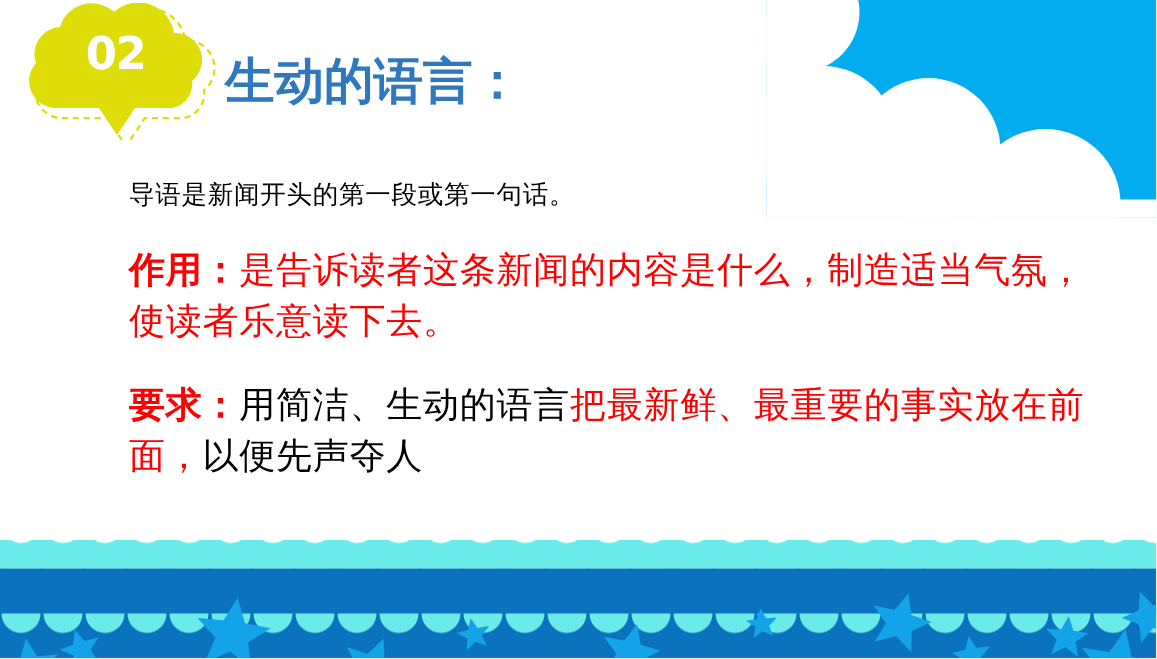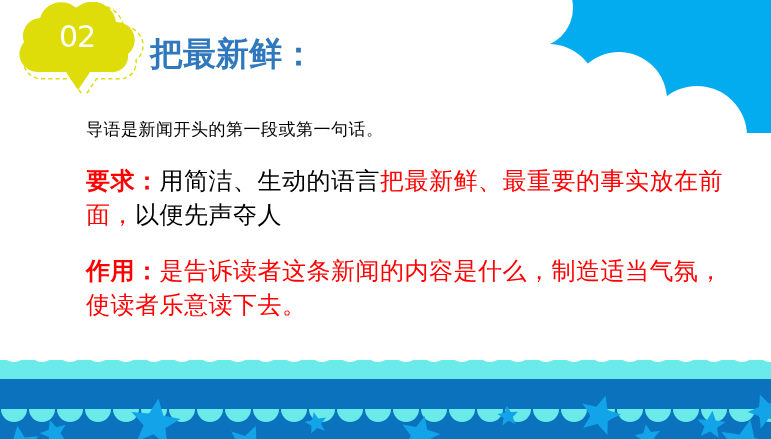--- a/index.html
+++ b/index.html
@@ -45,21 +45,21 @@
     position: absolute;
     left: 0;
     top: 0;
     width: 150px;
     height: 70px;
     display: flex;
     align-items: center;
     justify-content: center;
     color: #ffffff;
     font-family: "DejaVu Sans", "Liberation Sans", sans-serif;
-    font-weight: normal;
+    font-weight: bold;
     font-size: 30px;
     letter-spacing: -1px;
     line-height: 1;
     user-select: none;
   }
 
   
   .title {
     position: absolute;
     left: 150px;
@@ -163,34 +163,34 @@
                L 88 70
                L 76 88
                L 64 70
                L 36 70
                A 18 18 0 0 1 22 40
                A 18 18 0 0 1 38 16 Z" fill="#dedc09"></path>
     </svg>
     <div class="badge-number">02</div>
   </div>
 
-  <div class="title">把最新鲜：</div>
+  <div class="title">生动的语言：</div>
 
   <div class="body-block">
 
     <p class="para para-1">
       <span class="black">导语是新闻开头的第一段或第一句话。</span>
     </p>
 
+    <p class="para para-2">
+      <span class="lead">作用：</span><span class="red">是告诉读者这条新闻的内容是什么，制造适当气氛，使读者乐意读下去。</span>
+    </p>
+
     <p class="para">
       <span class="lead">要求：</span><span class="black">用简洁、生动的语言</span><span class="red">把最新鲜、最重要的事实放在前面，</span><span class="black">以便先声夺人</span>
-    </p>
-
-    <p class="para para-2">
-      <span class="lead">作用：</span><span class="red">是告诉读者这条新闻的内容是什么，制造适当气氛，使读者乐意读下去。</span>
     </p>
 
   </div>
 
   <div class="bottom-band">
     <svg class="bottom-svg" viewBox="0 0 771 90" preserveAspectRatio="none" aria-hidden="true">
       <defs>
         <clipPath id="bandclip">
             <rect x="0" y="0" width="771" height="90"></rect>
           </clipPath>

